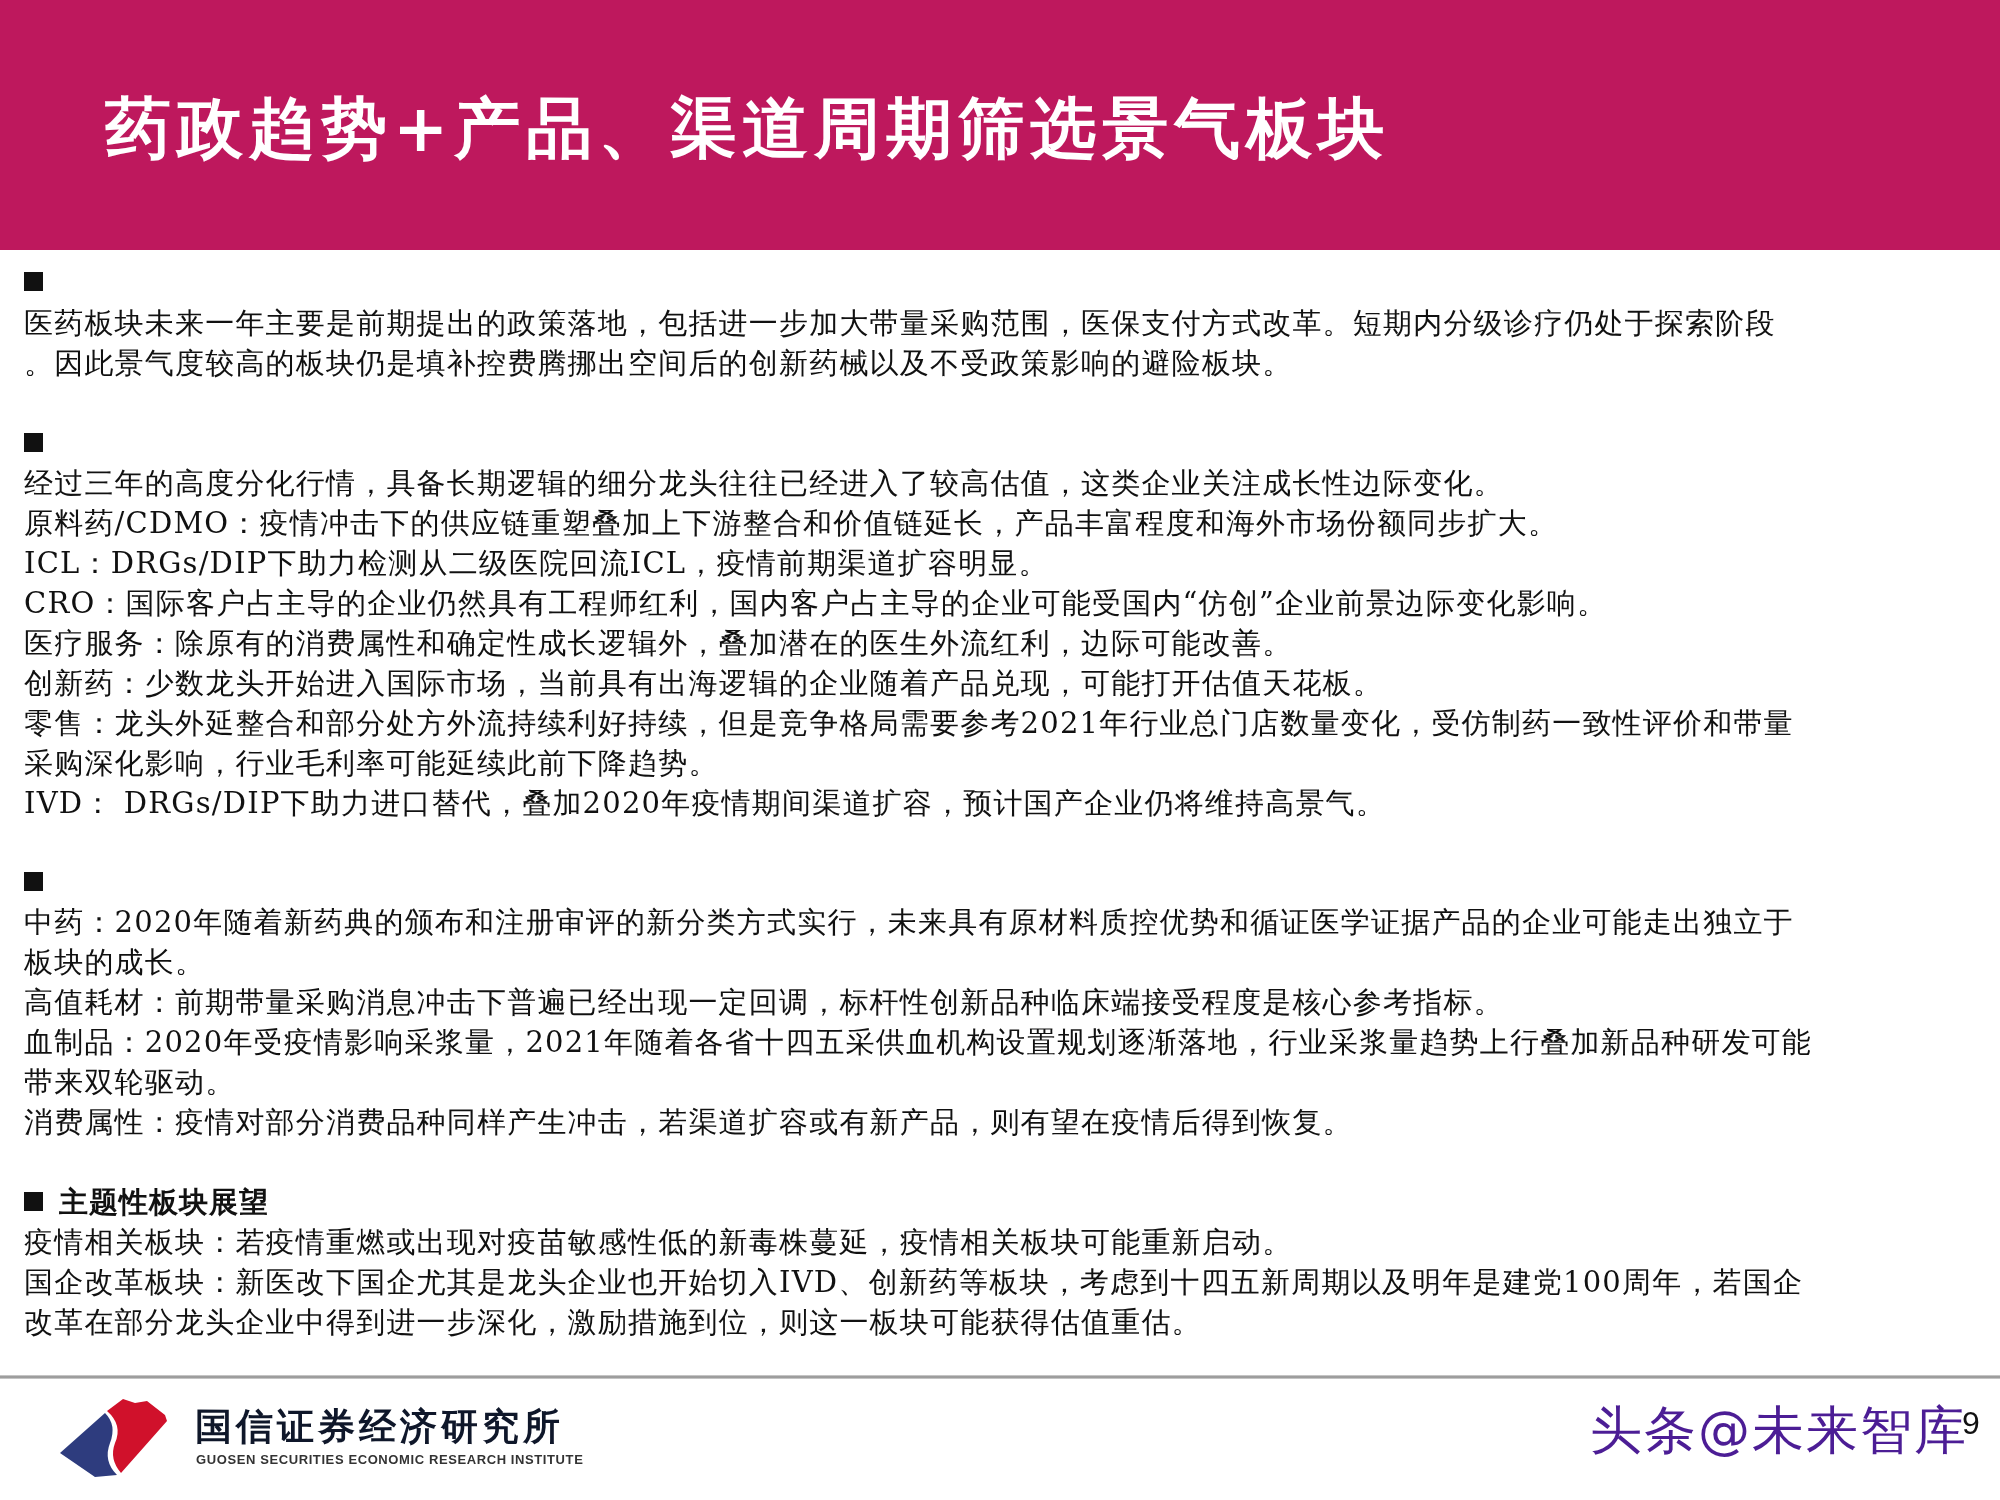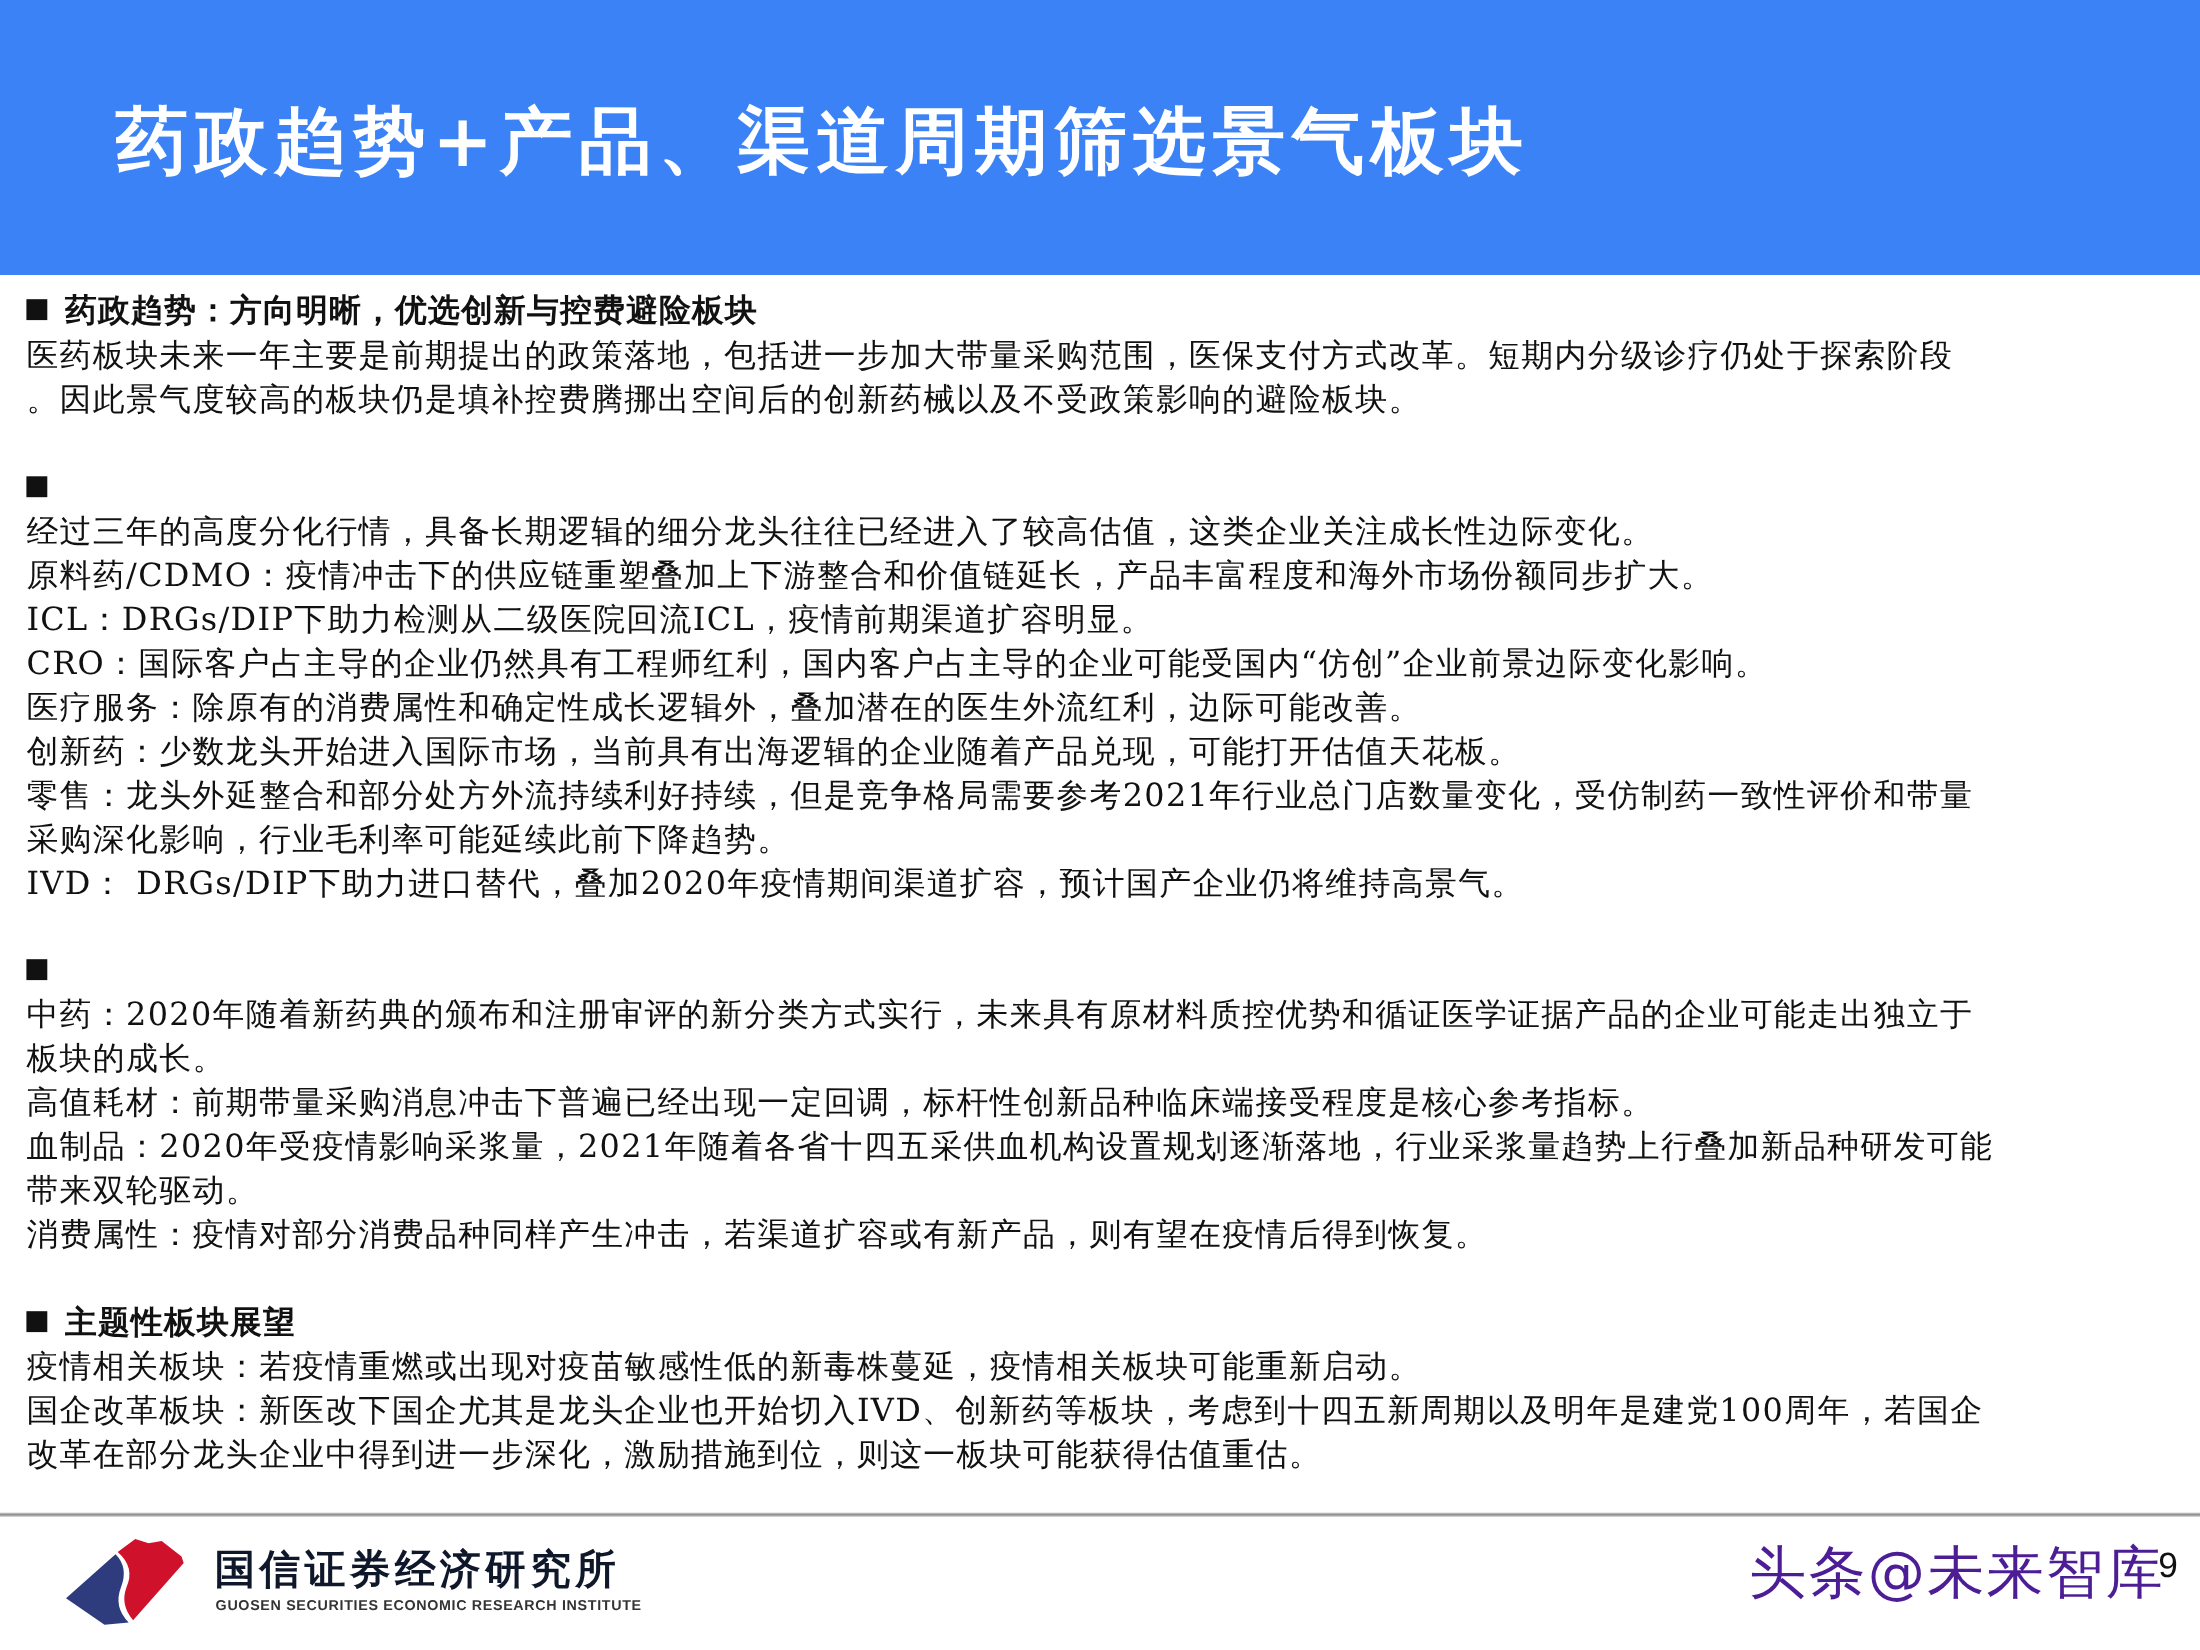--- a/index.html
+++ b/index.html
@@ -3,21 +3,21 @@
 <meta charset="utf-8">
 <style>
   html, body { margin:0; padding:0; }
   body {
     width:2000px; height:1500px; position:relative; overflow:hidden;
     background:#ffffff; color:#111111;
     font-family:"DejaVu Serif", "Liberation Serif", serif;
   }
   .header {
     position:absolute; left:0; top:0; width:2000px; height:250px;
-    background:#3b82f6;
+    background:#be185d;
   }
   .title {
     position:absolute; left:105px; top:88px;
     font-size:66px; line-height:80px; color:#ffffff; font-weight:bold;
     letter-spacing:6px; white-space:nowrap;
     font-family:"DejaVu Serif", serif;
   }
   .body { position:absolute; left:0; top:0; width:2000px; }
   .line {
     position:absolute; left:24px; height:40px; line-height:40px;
@@ -60,21 +60,21 @@
 </style>
 </head>
 <body>
 
 <div class="header">
   <div class="title">药政趋势+产品、渠道周期筛选景气板块</div>
 </div>
 
 <div class="body">
 
-  <div class="line heading" style="top:262px"><span class="bullet"></span><span>药政趋势：方向明晰，优选创新与控费避险板块</span></div>
+  <div class="line heading" style="top:262px"><span class="bullet"></span></div>
   <div class="line" style="top:303px">医药板块未来一年主要是前期提出的政策落地，包括进一步加大带量采购范围，医保支付方式改革。短期内分级诊疗仍处于探索阶段</div>
   <div class="line" style="top:343px">。因此景气度较高的板块仍是填补控费腾挪出空间后的创新药械以及不受政策影响的避险板块。</div>
 
   <div class="line heading" style="top:423px"><span class="bullet"></span></div>
   <div class="line" style="top:463px">经过三年的高度分化行情，具备长期逻辑的细分龙头往往已经进入了较高估值，这类企业关注成长性边际变化。</div>
   <div class="line" style="top:503px">原料药/CDMO：疫情冲击下的供应链重塑叠加上下游整合和价值链延长，产品丰富程度和海外市场份额同步扩大。</div>
   <div class="line" style="top:543px">ICL：DRGs/DIP下助力检测从二级医院回流ICL，疫情前期渠道扩容明显。</div>
   <div class="line" style="top:583px">CRO：国际客户占主导的企业仍然具有工程师红利，国内客户占主导的企业可能受国内“仿创”企业前景边际变化影响。</div>
   <div class="line" style="top:623px">医疗服务：除原有的消费属性和确定性成长逻辑外，叠加潜在的医生外流红利，边际可能改善。</div>
   <div class="line" style="top:663px">创新药：少数龙头开始进入国际市场，当前具有出海逻辑的企业随着产品兑现，可能打开估值天花板。</div>

